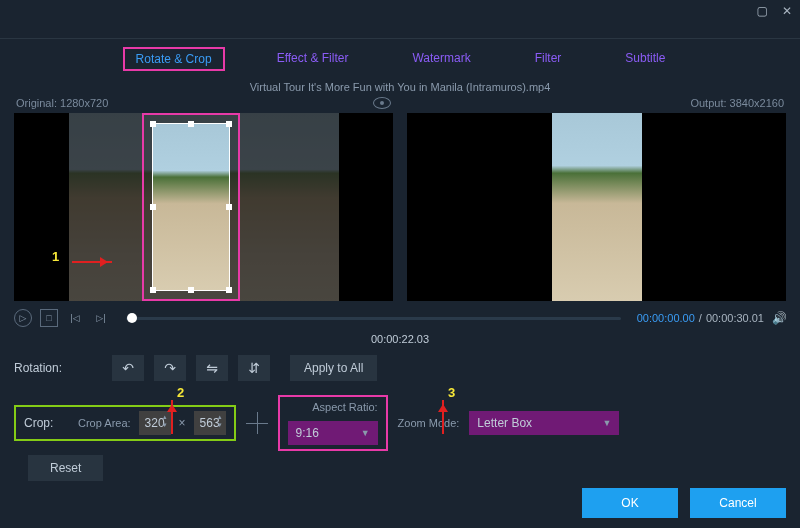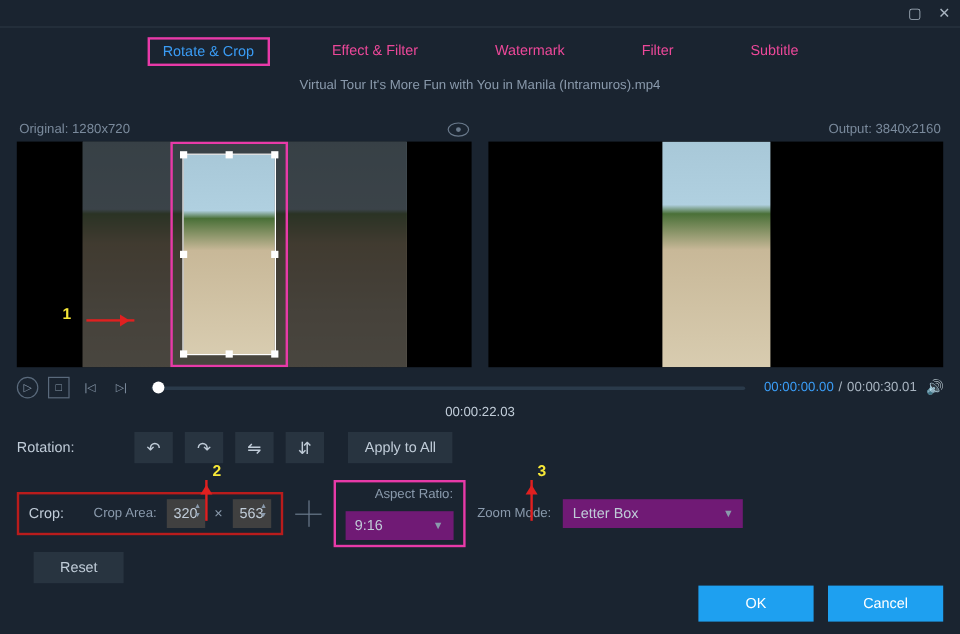--- a/index.html
+++ b/index.html
@@ -1,26 +1,26 @@
 <!DOCTYPE html>
 <html><head>
 <meta charset="utf-8">
 <style>
 * { margin: 0; padding: 0; box-sizing: border-box; font-family: Arial, sans-serif; }
 body { background: #1a2430; color: #a8b4c0; font-size: 12px; width: 800px; height: 528px; overflow: hidden; position: relative; }
 .titlebar { height: 22px; display: flex; justify-content: flex-end; align-items: center; padding-right: 8px; gap: 14px; }
 .titlebar span { cursor: pointer; color: #a8b4c0; }
-.tabs { display: flex; justify-content: center; gap: 40px; padding: 8px 0 10px; border-top: 1px solid #2a3642; }
-.tab { color: #ec4899; cursor: pointer; padding: 4px 12px; }
+.tabs { display: flex; justify-content: center; gap: 40px; padding: 8px 0 10px; border-top: 1px solid #2a3642; margin-top: 16px; }
+.tab { color: #8b5cf6; cursor: pointer; padding: 4px 12px; }
 .tab.active { color: #3a9cf5; border: 2px solid #e83aa8; padding: 3px 11px; }
 .filename { text-align: center; color: #8a9aac; font-size: 11px; margin-bottom: 4px; }
 .preview-row { display: flex; padding: 0 14px; gap: 14px; }
 .preview-pane { flex: 1; position: relative; }
 .label-small { color: #7a8a9c; font-size: 11px; }
-.label-row { display: flex; justify-content: space-between; align-items: flex-start; padding: 0 2px 4px; margin-top: 21px; }
+.label-row { display: flex; justify-content: space-between; align-items: flex-start; padding: 0 2px 4px; }
 .eye { width: 18px; height: 12px; border: 1px solid #6a7a8c; border-radius: 50%; position: relative; }
 .eye::after { content:''; position:absolute; width:4px; height:4px; background:#6a7a8c; border-radius:50%; top:3px; left:6px; }
 .video-box { width: 100%; height: 188px; background: #000; position: relative; overflow: hidden; }
 .scene { position:absolute; left:50%; top:0; transform:translateX(-50%); width: 270px; height: 188px; background: linear-gradient(to bottom, #9fb8c8 0%, #a8c0d0 30%, #7a9268 32%, #b8a88a 45%, #c8bca8 75%, #d0c8b4 100%); }
 .scene.dimmed::before { content:''; position:absolute; inset:0; background:rgba(0,0,0,0.65); }
 .crop-outline { position:absolute; border: 2px solid #e83aa8; left:128px; top:0; width:98px; height:188px; }
 .crop-inner { position:absolute; left: 138px; top: 10px; width: 78px; height: 168px; border: 1px solid #fff; background: linear-gradient(to bottom, #a8c8d8 0%, #b0d0e0 28%, #4a7038 32%, #c8b898 48%, #d8ccb0 100%); }
 .handle { position:absolute; width:6px; height:6px; background:#fff; }
 .h-tl{top:-3px;left:-3px}.h-tr{top:-3px;right:-3px}.h-bl{bottom:-3px;left:-3px}.h-br{bottom:-3px;right:-3px}
 .h-tc{top:-3px;left:calc(50% - 3px)}.h-bc{bottom:-3px;left:calc(50% - 3px)}
@@ -37,21 +37,21 @@
 .times { display:flex; align-items:flex-end; gap:4px; font-size:11px; }
 .times .cur{color:#3a9cf5}
 .vol { width:14px; height:14px; color:#8a9aac; }
 .time-below { text-align:center; color:#c0ccd8; font-size:11px; margin:2px 0 10px; }
 .panel { padding: 0 14px; }
 .row { display:flex; align-items:center; gap:10px; margin-bottom:14px; }
 .row-label { width:88px; color:#c0ccd8; }
 .sq-btn { width:32px; height:26px; background:#283440; display:inline-flex; align-items:center; justify-content:center; cursor:pointer; color:#c0ccd8; font-size:14px; }
 .apply-btn { background:#283440; padding:6px 14px; color:#c0ccd8; cursor:pointer; margin-left:10px; }
 .crop-row { display:flex; align-items:center; gap:10px; }
-.group1 { border:2px solid #b91c1c; display:flex; align-items:center; gap:8px; padding:4px 8px 4px 0; }
+.group1 { border:2px solid #84cc16; display:flex; align-items:center; gap:8px; padding:4px 8px 4px 0; }
 .group1 .row-label{ padding-left:8px; }
 .field-label { color:#8a9aac; font-size:11px; }
 .num-input { background:#404040; width:32px; height:24px; display:inline-flex; align-items:center; padding:0 6px; color:#c0ccd8; position:relative; }
 .spin { position:absolute; right:3px; top:2px; display:flex; flex-direction:column; gap:0; }
 .spin span{font-size:6px; line-height:8px; color:#8a9aac;}
 .x-sep { color:#8a9aac; }
 .center-icon { width:22px; height:22px; position:relative; display:inline-block; }
 .center-icon::before,.center-icon::after{content:'';position:absolute;background:#6a7a8c;}
 .center-icon::before{width:100%;height:1px;top:50%;}
 .center-icon::after{width:1px;height:100%;left:50%;}

